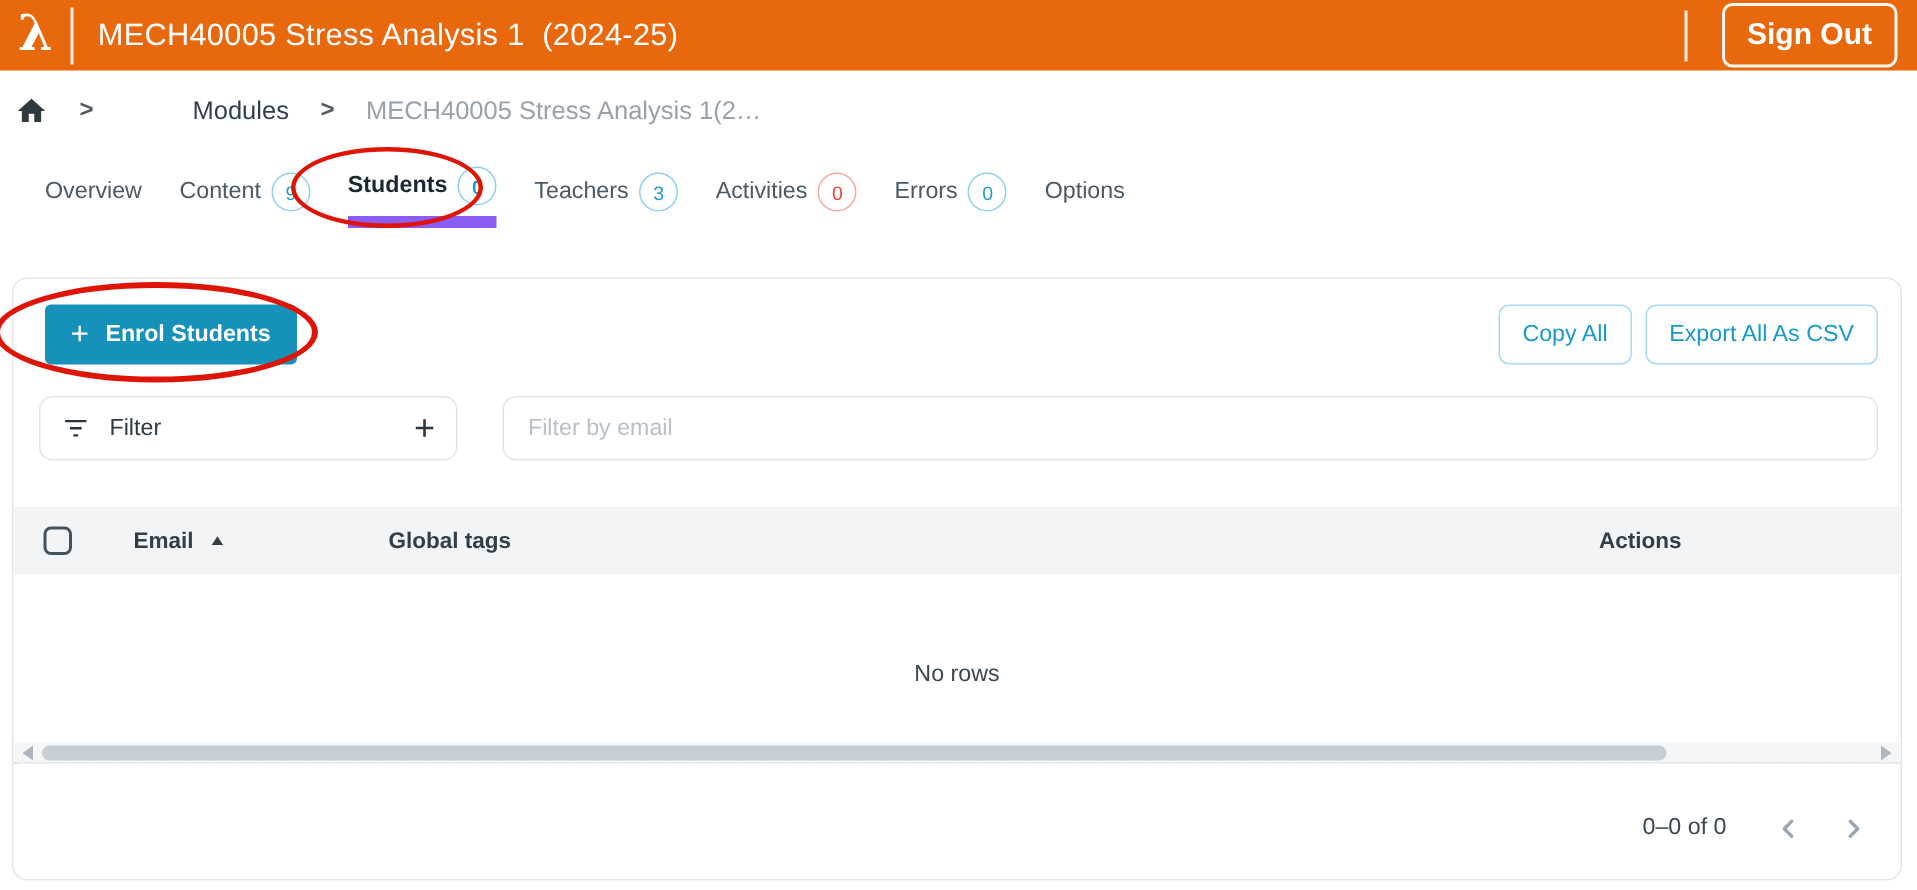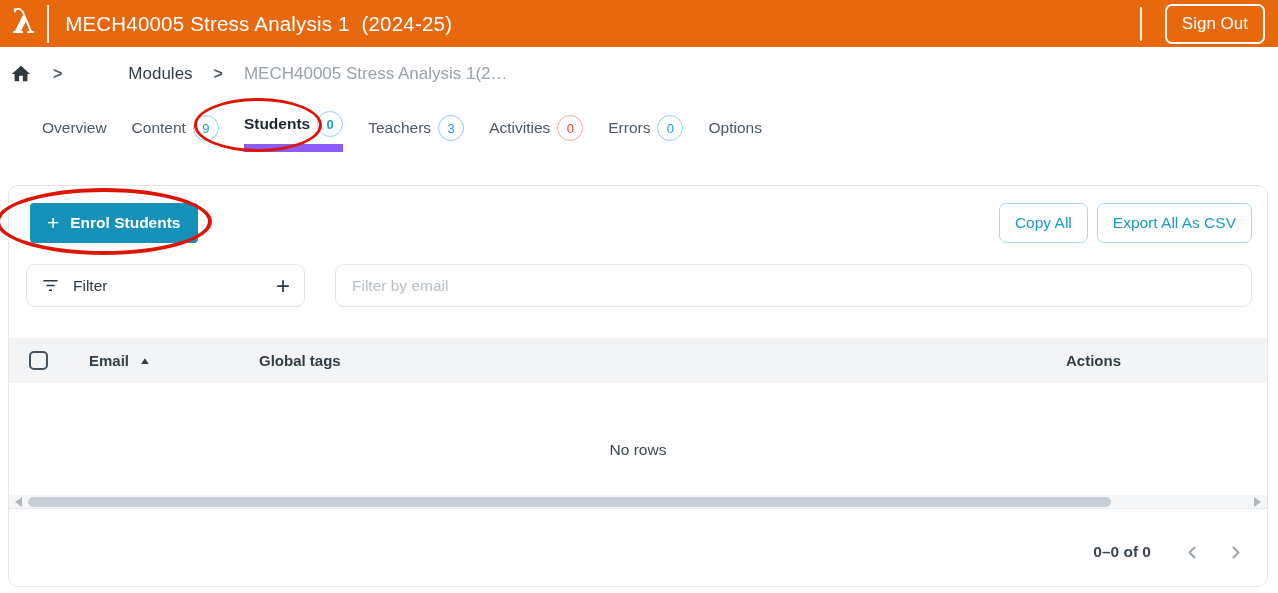--- a/index.html
+++ b/index.html
@@ -20,33 +20,33 @@
     margin-left:12px; line-height:1; transform:translateY(-2px);}
   .hdr-divider{width:2px; height:38px; background:rgba(255,255,255,.9); margin-left:12px;}
   .hdr-title{color:#fff; font-size:20.5px; font-weight:500; margin-left:16px; white-space:pre; letter-spacing:.2px;}
   .spacer{flex:1;}
   .role-toggle{display:flex; border:1px solid rgba(255,255,255,.9); border-radius:7px; overflow:hidden;}
   .role{border:none; cursor:pointer; font-family:inherit; font-weight:bold; font-size:15.5px;
     padding:9px 13px; background:transparent; color:#fff;}
   .role.active{background:#fff; color:var(--header_bg); border-radius:6px;}
   .hdr-divider2{width:2px; height:34px; background:rgba(255,255,255,.9); margin:0 23px;}
   .signout{background:transparent; border:2px solid rgba(255,255,255,.95); border-radius:7px;
-    color:#fff; font-family:inherit; font-weight:normal; font-size:17px; padding:8px 15px;
+    color:#fff; font-family:inherit; font-weight:bold; font-size:20px; padding:8px 15px;
     margin-right:13px; cursor:pointer;}
 
   
   .breadcrumb{position:absolute; left:0; top:58px; height:32px; display:flex; align-items:center; padding-left:10px;}
   .home-icon{width:22px; height:22px; fill:#2E3940;}
   .bc-sep{color:#4E5A64; font-size:16px; font-weight:bold; margin:0 21px;}
   .bc-link{color:#2F3F50; font-size:17px; font-weight:500;margin-left:45px;}
   .bc-current{color:#98A2AB; font-size:17px;}
 
   
   .tabs{position:absolute; left:0; top:104px; height:48px; display:flex; align-items:stretch;
-    padding-left:42px; gap:25px;}
+    padding-left:30px; gap:25px;}
   .tab{display:flex; align-items:center; gap:7px; color:#4A5964; font-size:15.5px; cursor:pointer;}
   .tab.active{color:#1B2833; font-weight:bold; border-bottom:8px solid #8b5cf6;}
   .badge{width:26px; height:26px; border-radius:50%; display:flex; align-items:center;
     justify-content:center; font-size:13px; background:#fff;}
   .badge.blue{border:1px solid var(--badge_blue_border); color:var(--badge_blue_text);}
   .badge.red{border:1px solid var(--badge_red_border); color:var(--badge_red_text);}
 
   
   .annotation{position:absolute; border-style:solid; border-color:var(--annotation_red);
     border-radius:50%; background:transparent; z-index:10; pointer-events:none;}
@@ -92,21 +92,21 @@
 
   .hscroll{position:absolute; left:0; top:309px; width:100%; height:14px; background:#F5F6F8;
     border-bottom:1px dotted #D8DDE1; display:flex; align-items:center;}
   .sb-arrow{width:0; height:0; border-top:5px solid transparent; border-bottom:5px solid transparent; cursor:pointer;}
   .sb-left{border-right:7px solid #AEB7BF; margin-left:6px;}
   .sb-right{border-left:7px solid #AEB7BF; margin-right:6px;}
   .sb-thumb{height:10px; width:1083px; margin-left:6px; margin-right:auto;
     background:#C6CED6; border-radius:6px; cursor:grab;}
 
   .pagination{position:absolute; left:12px; right:0; top:346px; height:40px; display:flex;
-    align-items:center; justify-content:flex-end; padding-right:24px;font-weight:bold;}
+    align-items:center; justify-content:flex-end; padding-right:24px;}
   .page-range{font-size:15.5px; color:#3A4752;}
   .page-btn{background:none; border:none; cursor:pointer; padding:0; display:flex; align-items:center;}
   .page-btn.prev{margin-left:34px;}
   .page-btn.next{margin-left:28px;}
   .chev{width:15px; height:15px; stroke:#9AA6B1; fill:none; stroke-width:2.2; stroke-linecap:round; stroke-linejoin:round;}
 </style>
 </head>
 <body>
 
 <div class="page">

